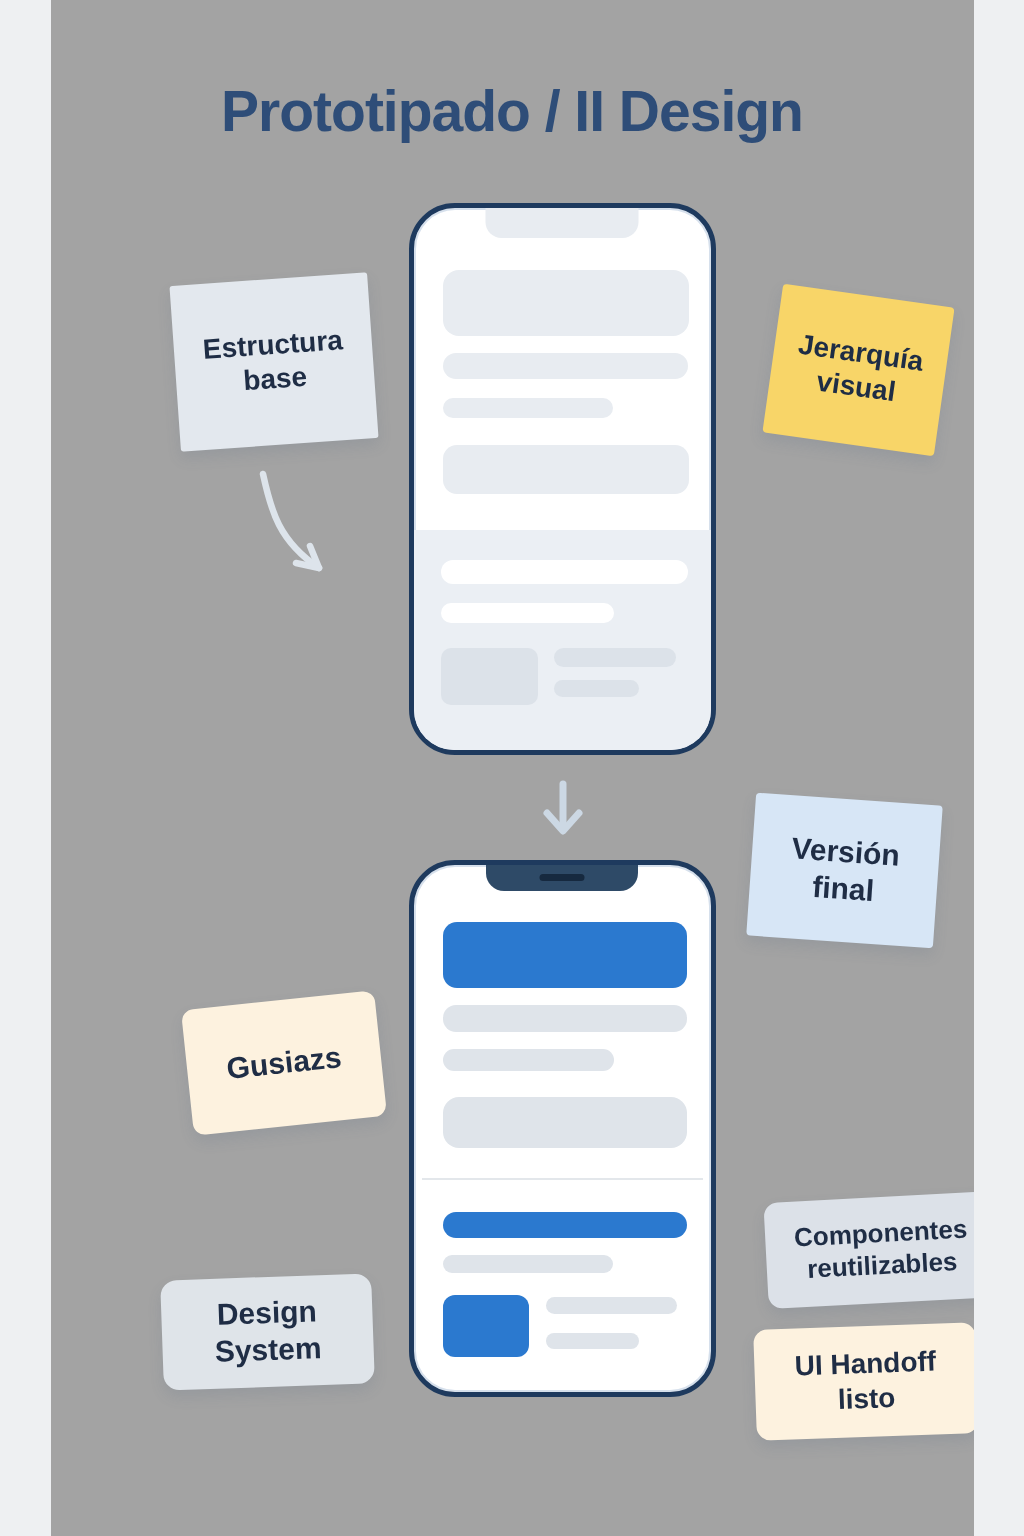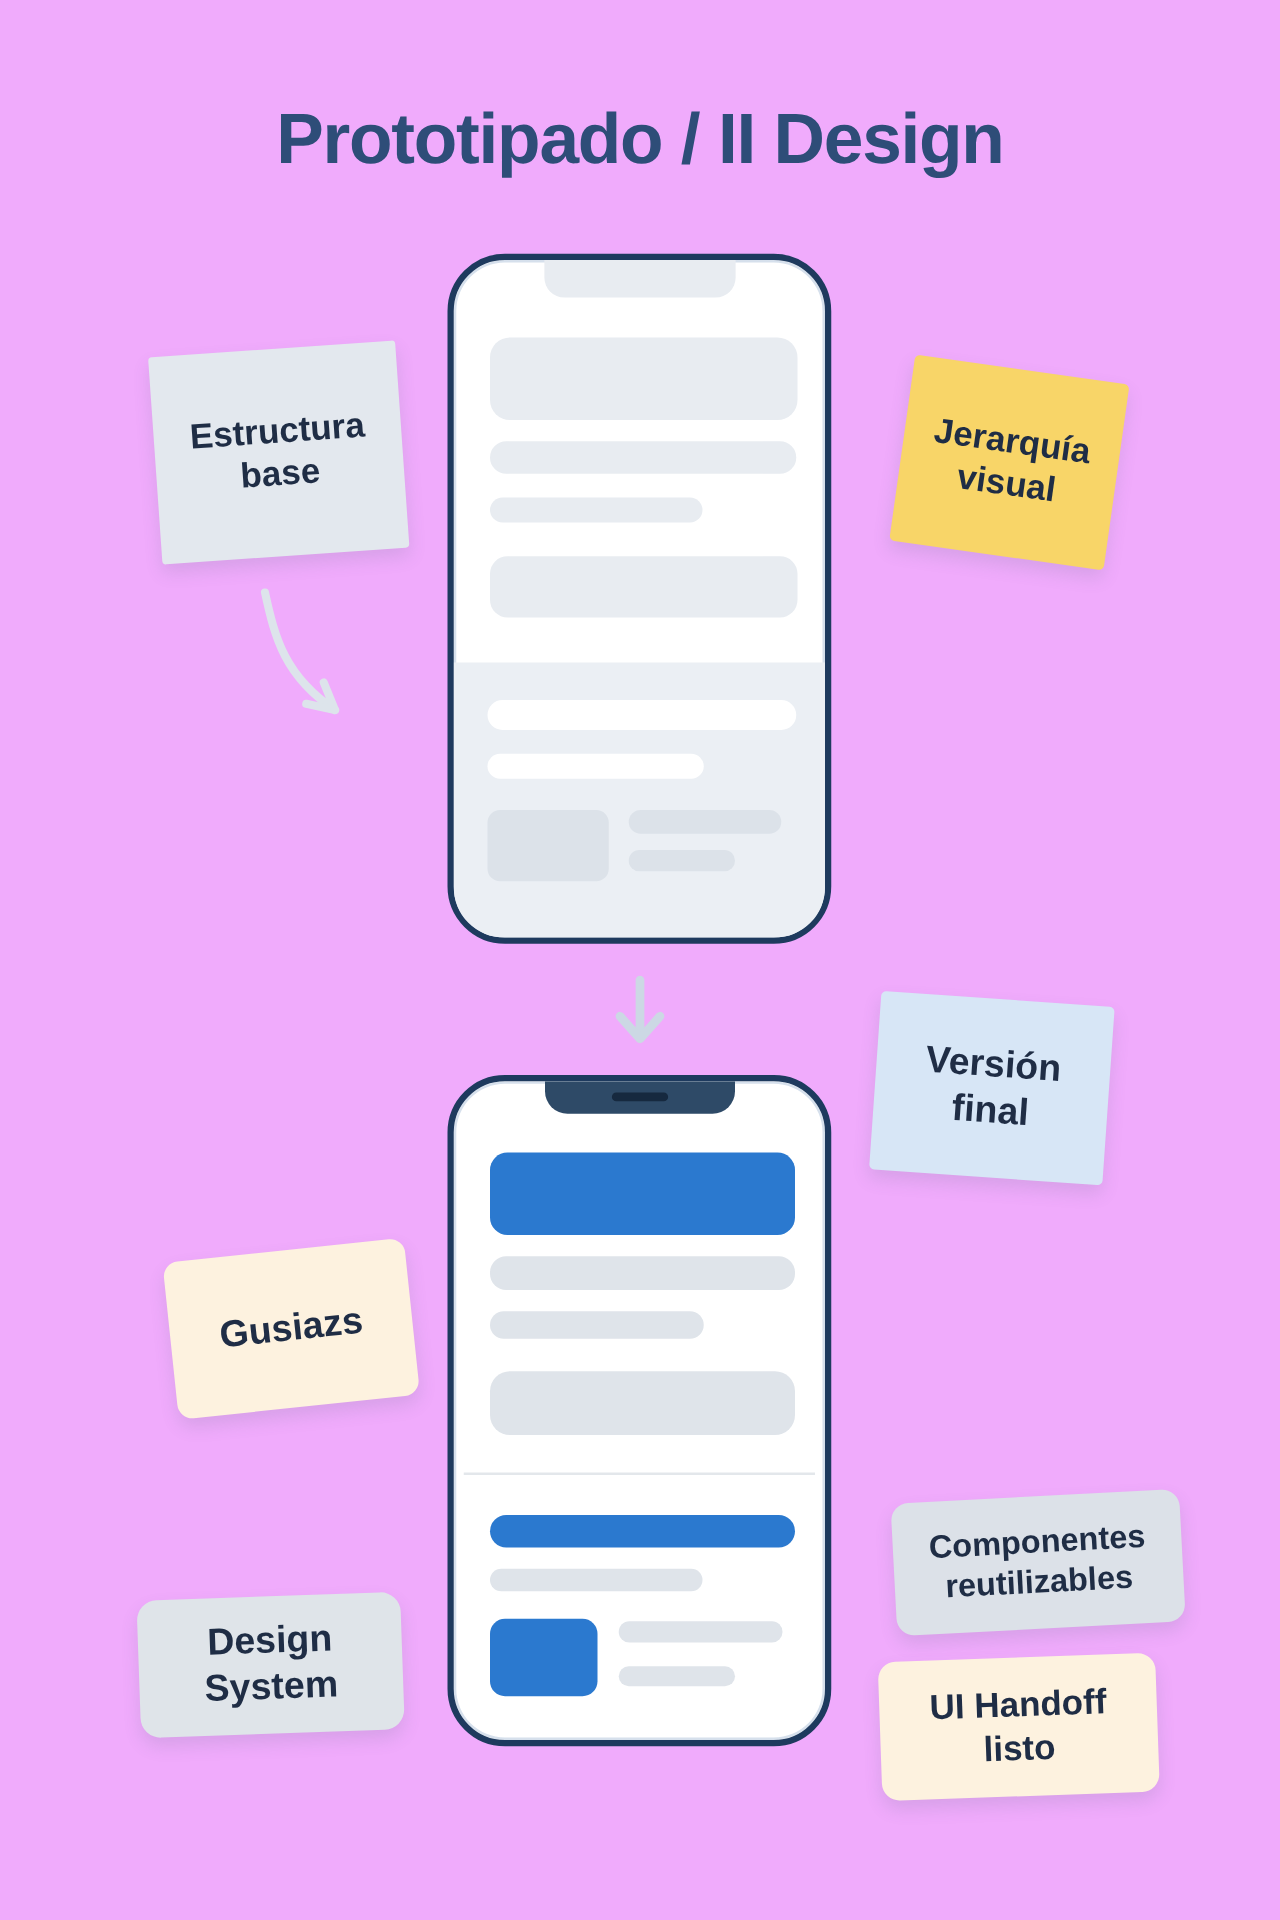--- a/index.html
+++ b/index.html
@@ -1,24 +1,24 @@
 <!DOCTYPE html>
 <html><head>
 <meta charset="utf-8">
 <style>
   * { margin: 0; padding: 0; box-sizing: border-box; }
   html, body { background: #eef0f2; }
   body { font-family: "Liberation Sans", "DejaVu Sans", sans-serif; }
 
   .canvas {
     position: relative;
-    width: 1024px;
+    width: 923px;
     height: 1536px;
     margin: 0 auto;
-    background: #f0abfc;
+    background: #a3a3a3;
     overflow: hidden;
   }
 
   
   .title {
     position: absolute;
     top: 78px;
     left: 0;
     width: 100%;
     text-align: center;

